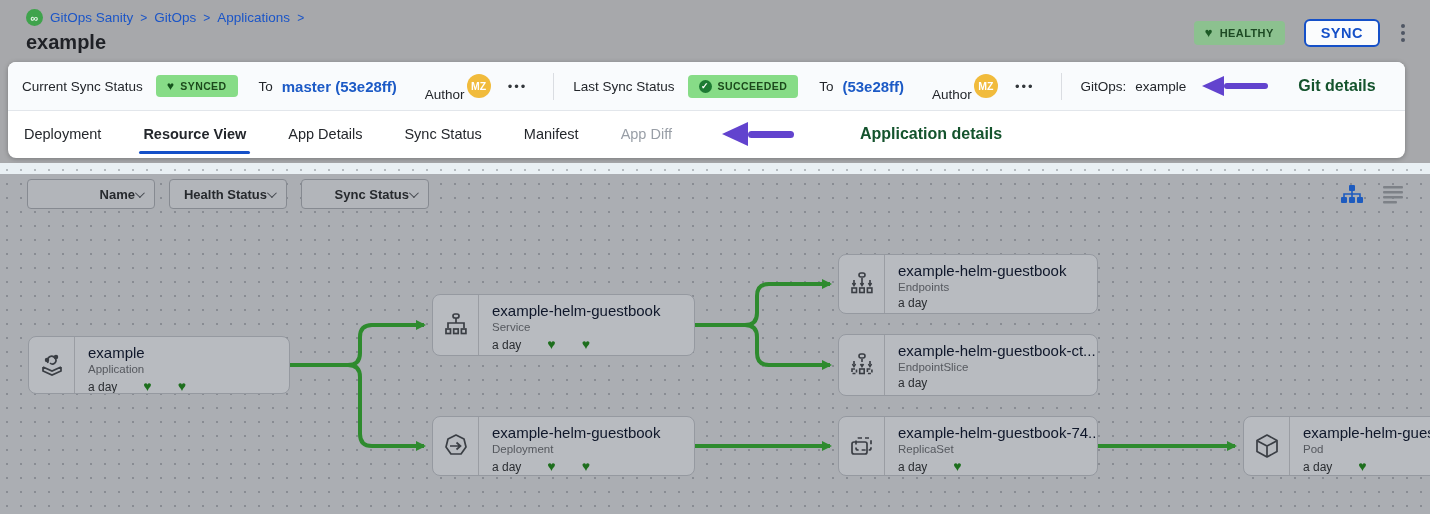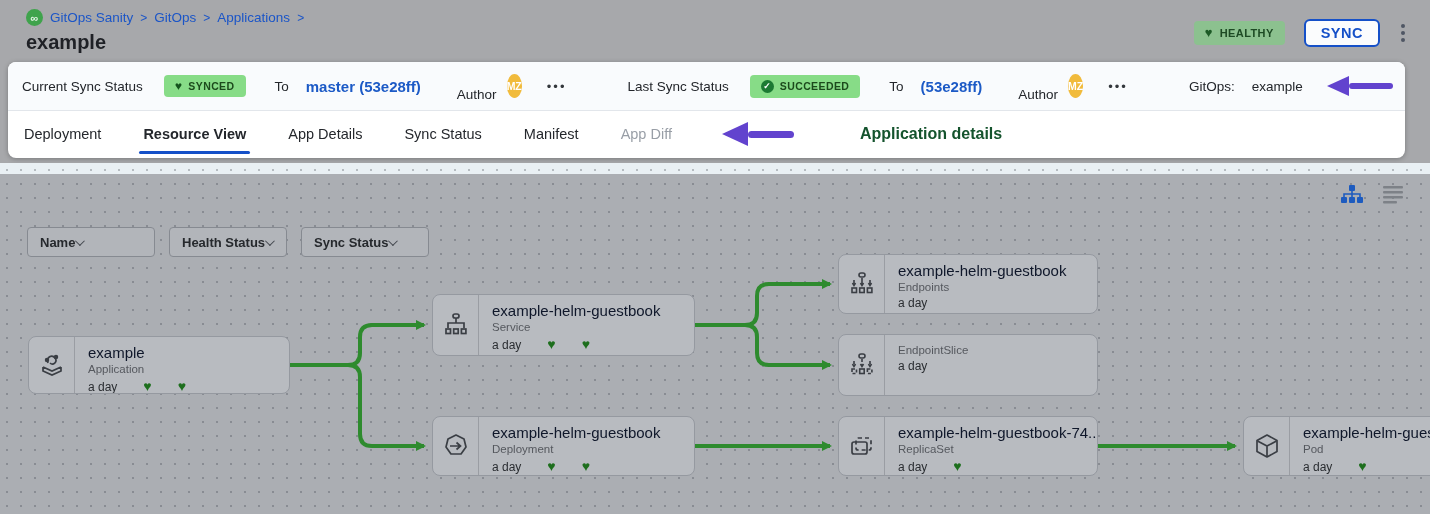--- a/index.html
+++ b/index.html
@@ -21,21 +21,21 @@
     border-radius:4px; padding:6px 11px; font-size:11px; font-weight:bold; letter-spacing:.4px; }
   .health-badge .heart-b { color:#1d5a26; font-size:13px; line-height:10px; }
   .sync-btn { background:#fbfcfd; border:2px solid #1550c8; color:#1550c8; border-radius:6px;
     padding:4px 15px; font-size:14.5px; font-weight:bold; letter-spacing:.5px; cursor:pointer; }
   .kebab-v { display:flex; flex-direction:column; gap:3px; cursor:pointer; padding:2px; }
   .kebab-v i { width:4px; height:4px; border-radius:50%; background:#4f5664; }
 
   
   .panel { position:absolute; top:62px; left:8px; width:1397px; height:96px; background:#ffffff;
     border-radius:8px; box-shadow:0 1px 5px rgba(0,0,0,.28); }
-  .status-row { height:49px; display:flex; align-items:center; padding:0 14px; gap:8px;
+  .status-row { height:49px; display:flex; align-items:center; padding:0 14px; gap:0;
     background:#f9fbfd; border-bottom:1px solid #e2e6eb; border-radius:8px 8px 0 0;
     font-size:13.5px; color:#23262b; }
   .s-label { white-space:nowrap; }
   .badge { display:flex; align-items:center; gap:6px; background:#87dc87; color:#1c4a1c;
     border-radius:4px; padding:5px 11px; font-size:10.5px; font-weight:bold; letter-spacing:.4px;
     margin-left:13px; }
   .badge .heart-b { color:#14531c; font-size:12px; line-height:9px; }
   .check-c { width:13px; height:13px; border-radius:50%; background:#1c7a33; color:#fff;
     font-size:9px; display:flex; align-items:center; justify-content:center; }
   .to-label { margin-left:21px; }
@@ -68,23 +68,23 @@
   
   .canvas { position:absolute; top:163px; left:0; width:1430px; height:351px;
     background:linear-gradient(#e9f0f4 0 11px, #abaeb3 11px 100%); }
   .canvas .dots { position:absolute; inset:0;
     background-image:radial-gradient(circle, rgba(58,63,73,.30) 1px, transparent 1.4px);
     background-size:14px 14px; }
   .edges { position:absolute; top:0; left:0; z-index:1; }
 
   
   .filter-bar { position:absolute; top:16px; left:27px; display:flex; gap:14px; z-index:3; }
-  .filter-btn { display:flex; align-items:center; justify-content:flex-start;
+  .filter-btn { display:flex; align-items:center; justify-content:flex-end;
     background:#b2b5ba; border:1px solid #868a91; border-radius:4px; height:30px; padding:4px 12px;
-    font-size:13px; font-weight:bold; color:#26292d; cursor:pointer;margin-top:48px; }
+    font-size:13px; font-weight:bold; color:#26292d; cursor:pointer; }
   .fb-name, .fb-kind, .fb-sync { width:128px; } .fb-health { width:118px; }
   .chev { width:7px; height:7px; border-right:1.8px solid #44484f; border-bottom:1.8px solid #44484f;
     transform:rotate(45deg) translateY(-2px); }
 
   .view-toggle { position:absolute; top:21px; right:27px; display:flex; gap:20px; z-index:3; }
   .view-toggle svg { cursor:pointer; }
 
   
   .node { position:absolute; z-index:2; display:flex; align-items:stretch; background:#b8bbc0;
     border:1px solid #9599a0; border-radius:8px; height:60px; cursor:pointer; }
@@ -298,20 +298,21 @@
       <svg width="26" height="26" viewBox="0 0 26 26" fill="none" stroke="#3a3e44" stroke-width="1.6">
         <rect x="10" y="2" width="6" height="4" rx="2"></rect>
         <path d="M5 9 V14 M13 7 V14 M21 9 V14" stroke-dasharray="3 2"></path>
         <path d="M3.5 12 L5 14.5 L6.5 12 M11.5 12 L13 14.5 L14.5 12 M19.5 12 L21 14.5 L22.5 12"></path>
         <rect x="3" y="17" width="4.5" height="4.5" stroke-dasharray="3 2"></rect>
         <rect x="10.7" y="17" width="4.5" height="4.5"></rect>
         <rect x="18.4" y="17" width="4.5" height="4.5" stroke-dasharray="3 2"></rect>
       </svg>
     </div>
     <div class="node-body">
+      <div class="node-title">example-helm-guestbook-ct...</div>
       <div class="node-kind">EndpointSlice</div>
       <div class="node-age"><span>a day</span><span></span></div>
     </div>
   </div>
 
   <div class="node n-deployment">
     <div class="node-icon">
       <svg width="26" height="26" viewBox="0 0 26 26" fill="none" stroke="#3a3e44" stroke-width="1.7">
         <path d="M13 2 L21 6 L23 14 L18 21 L8 21 L3 14 L5 6 Z" stroke-linejoin="round"></path>
         <path d="M7 13 H17 M13.5 9.5 L17.5 13 L13.5 16.5"></path>

